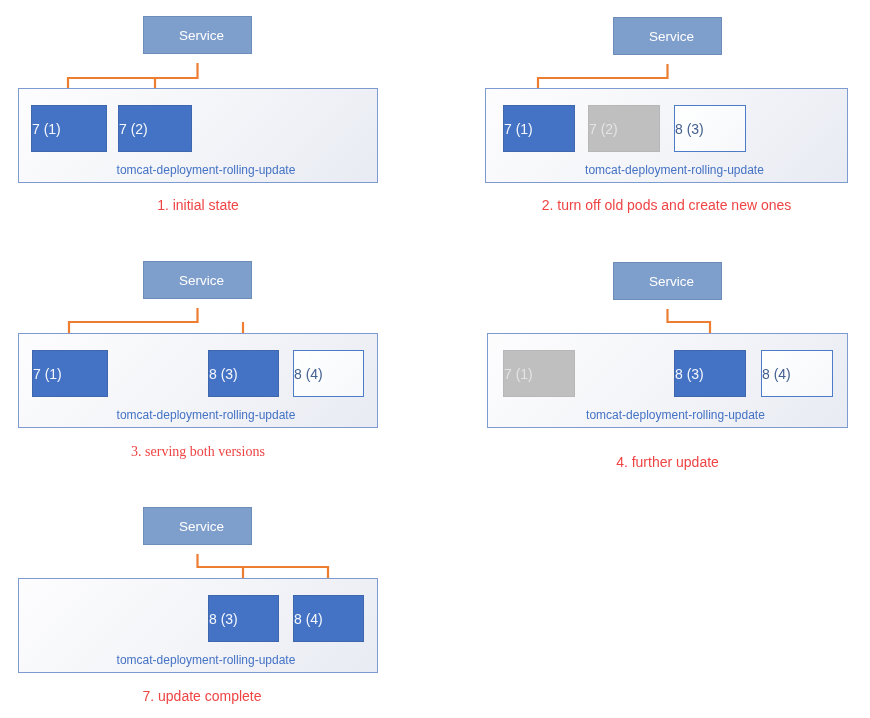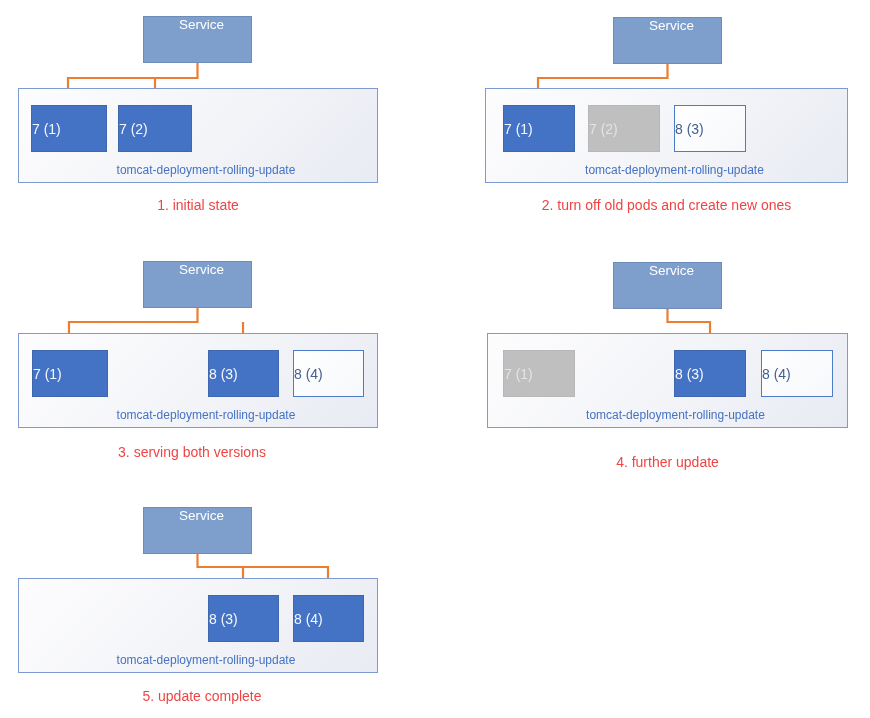--- a/index.html
+++ b/index.html
@@ -17,25 +17,26 @@
   }
   .arrows {
     position: absolute;
     left: 0; top: 0;
     width: 870px; height: 718px;
     pointer-events: none;
   }
   .service {
     position: absolute;
     width: 109px;
-    height: 47px;
+    height: 38px;
     background: #7e9ecb;
     border: 1px solid #6d8cb9;
     box-sizing: border-box;
     display: flex;
+    align-items: center;
     justify-content: center;
     color: #ffffff;
     font-size: 13.5px;
     padding-left: 8px;
   }
   .deployment {
     position: absolute;
     height: 95px;
     background: linear-gradient(135deg, #fdfdfe 0%, #f3f4f8 55%, #e8ebf3 100%);
     border: 1.4px solid #7d9bd1;
@@ -159,21 +160,21 @@
       <span>7 (1)</span>
     </div>
     <div class="pod running" style="left:189px; width:71px;">
       <span>8 (3)</span>
     </div>
     <div class="pod new" style="left:274px; width:71px;">
       <span>8 (4)</span>
     </div>
     <div class="dep-label">tomcat-deployment-rolling-update</div>
   </div>
-  <div class="caption" style="left:12px; top:444px; width:360px;">3. serving both versions</div>
+  <div class="caption" style="left:18px; top:444px; width:360px;font-family:Liberation Serif, serif;">3. serving both versions</div>
 
   <div class="service" style="left:613px; top:262px;">
     <span>Service</span>
   </div>
   <div class="deployment" style="left:487px; top:333px; width:361px;">
     <div class="pod terminating" style="left:15px; width:72px;">
       <span>7 (1)</span>
     </div>
     <div class="pod running" style="left:186px; width:72px;">
       <span>8 (3)</span>
@@ -190,15 +191,15 @@
   </div>
   <div class="deployment" style="left:18px; top:578px; width:360px;">
     <div class="pod running" style="left:189px; width:71px;">
       <span>8 (3)</span>
     </div>
     <div class="pod running" style="left:274px; width:71px;">
       <span>8 (4)</span>
     </div>
     <div class="dep-label">tomcat-deployment-rolling-update</div>
   </div>
-  <div class="caption" style="left:18px; top:688px; width:368px;">5. update complete</div>
+  <div class="caption" style="left:18px; top:688px; width:368px;">7. update complete</div>
 
 </div>
 
 </body></html>

